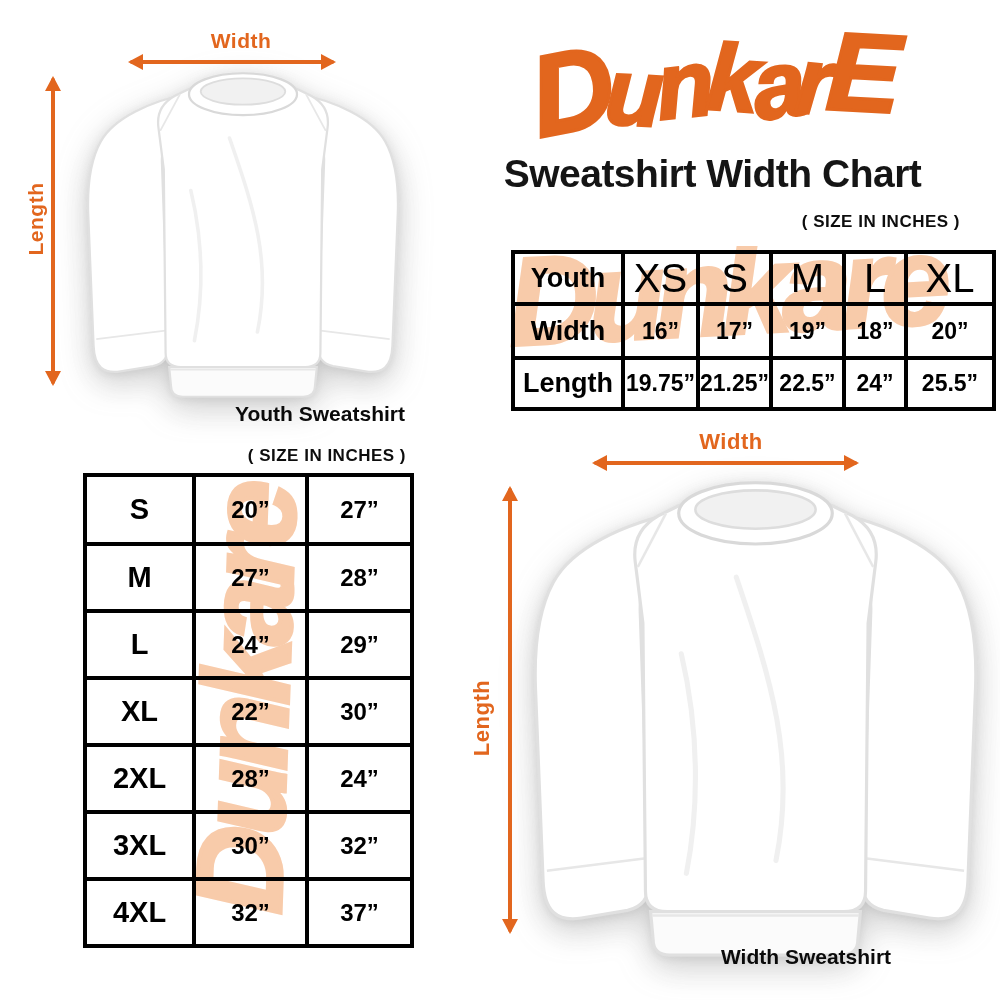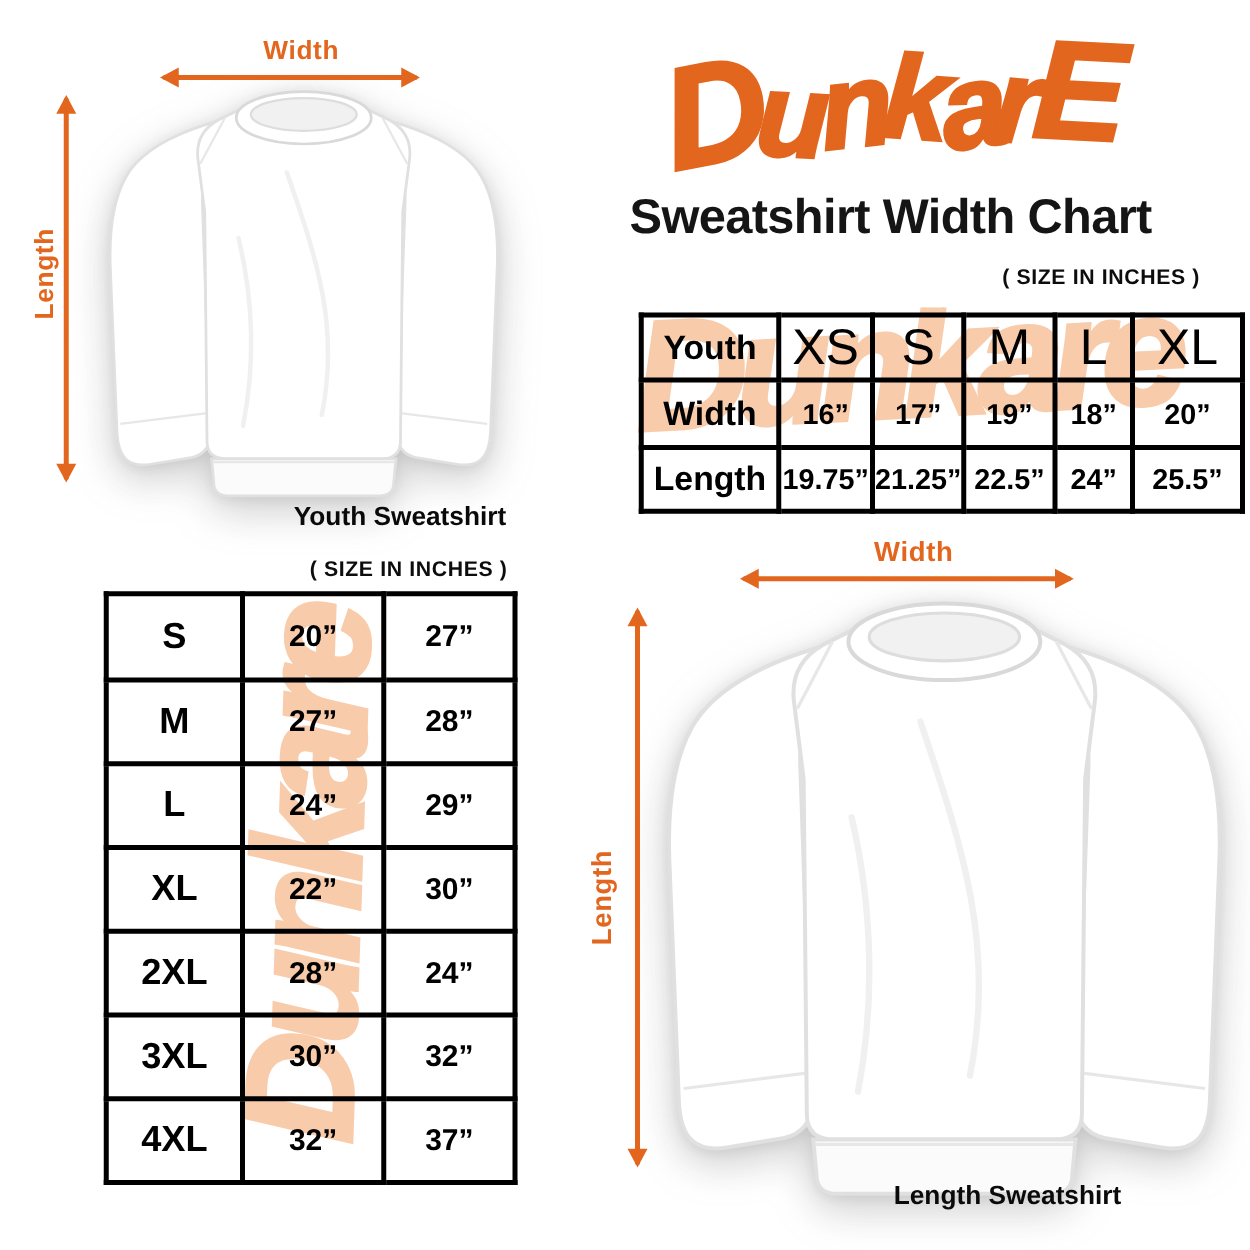--- a/index.html
+++ b/index.html
@@ -219,15 +219,15 @@
   </tbody>
     </table>
 
   <svg class="shirt" style="left:474px;top:424px;width:563px;height:600px" viewBox="0 0 440 470" preserveAspectRatio="none">
       <use href="#shirtshape"></use>
     </svg>
   <div class="dim-label" style="left:651px;top:429px;width:160px;font-size:22px">Width</div>
   <div class="harrow" style="left:594px;top:461px;width:263px"></div>
   <div class="varrow" style="left:508px;top:488px;height:444px"></div>
   <div class="dim-label vert" style="left:402px;top:705px;width:160px;font-size:22px">Length</div>
-  <div class="caption" style="left:686px;top:945px;width:240px">Length Sweatshirt</div>
+  <div class="caption" style="left:686px;top:945px;width:240px">Width Sweatshirt</div>
 
 </div>
 
 </body></html>

